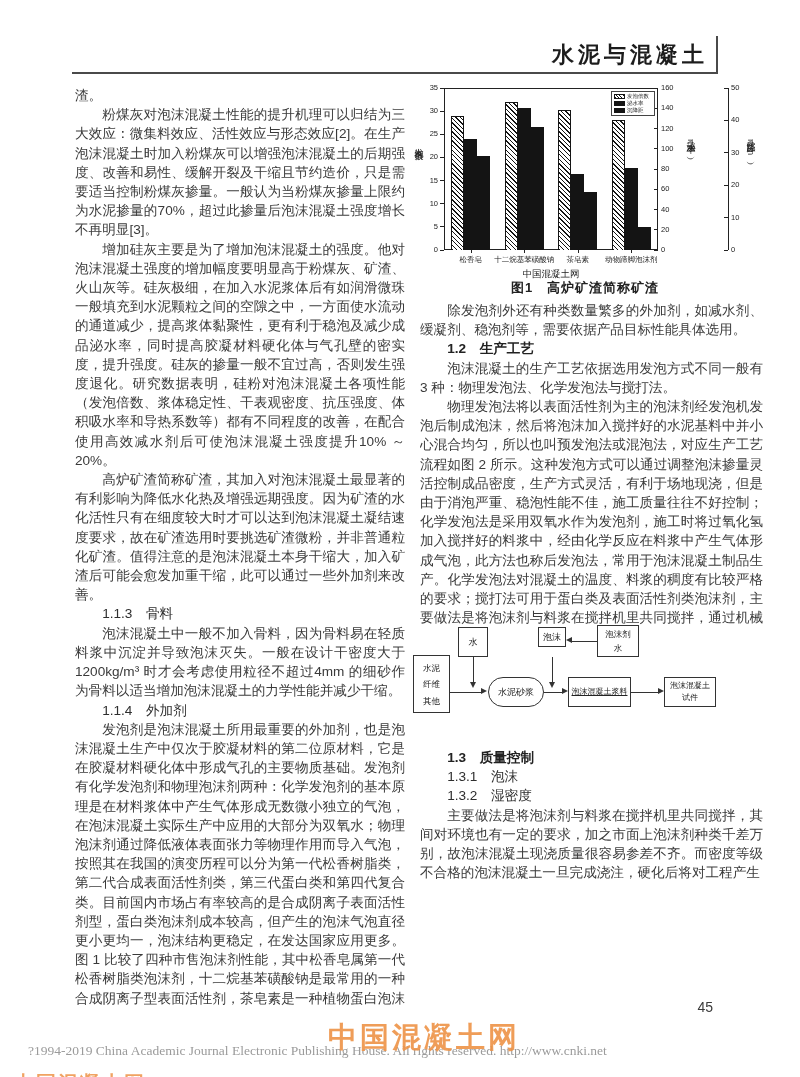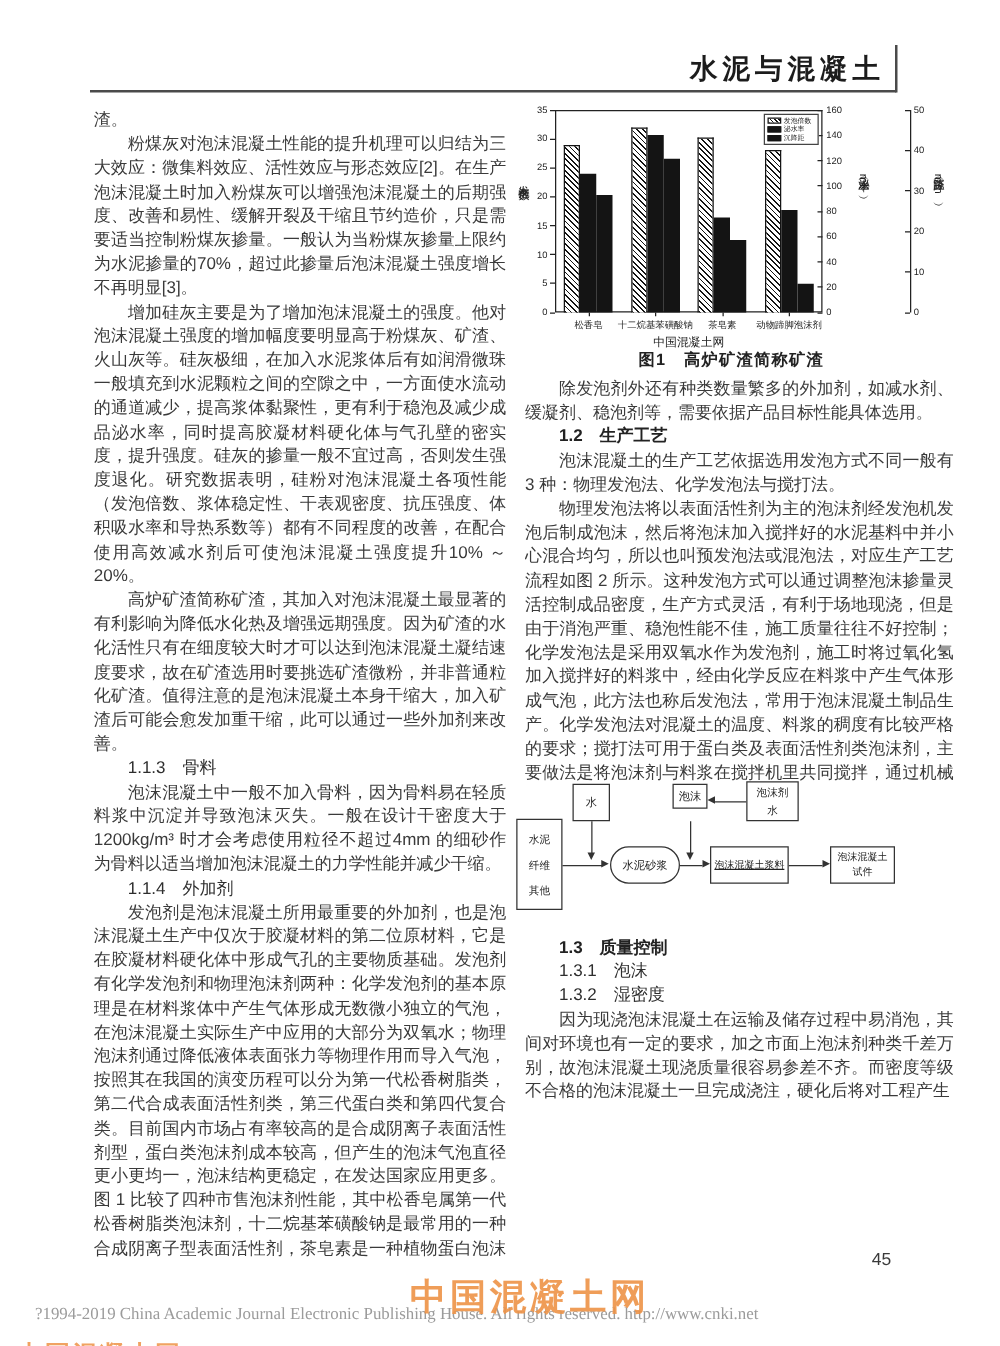--- a/index.html
+++ b/index.html
@@ -173,21 +173,21 @@
   <div id="fig1-caption" class="fig-caption">图1　高炉矿渣简称矿渣</div>
 
   <div id="right-top" class="col">
       <p class="p-indent">除发泡剂外还有种类数量繁多的外加剂，如减水剂、缓凝剂、稳泡剂等，需要依据产品目标性能具体选用。</p>
       <p class="p-sec">1.2　生产工艺</p>
       <p class="p-indent">泡沫混凝土的生产工艺依据选用发泡方式不同一般有3 种：物理发泡法、化学发泡法与搅打法。</p>
       <p class="p-indent">物理发泡法将以表面活性剂为主的泡沫剂经发泡机发泡后制成泡沫，然后将泡沫加入搅拌好的水泥基料中并小心混合均匀，所以也叫预发泡法或混泡法，对应生产工艺流程如图 2 所示。这种发泡方式可以通过调整泡沫掺量灵活控制成品密度，生产方式灵活，有利于场地现浇，但是由于消泡严重、稳泡性能不佳，施工质量往往不好控制；化学发泡法是采用双氧水作为发泡剂，施工时将过氧化氢加入搅拌好的料浆中，经由化学反应在料浆中产生气体形成气泡，此方法也称后发泡法，常用于泡沫混凝土制品生产。化学发泡法对混凝土的温度、料浆的稠度有比较严格的要求；搅打法可用于蛋白类及表面活性剂类泡沫剂，主要做法是将泡沫剂与料浆在搅拌机里共同搅拌，通过机械搅拌引入气泡，含气量由搅拌速度与搅拌时间调节。</p>
     </div>
 
   <div id="fig2">
-    <div class="dbox" style="left:3px;top:35px;width:37px;height:73px;font-size:8.5px;">
+    <div class="dbox" style="left:3px;top:35px;width:37px;height:58px;font-size:8.5px;">
       <span>水泥</span>
       <span>纤维</span>
       <span>其他</span>
     </div>
     <div class="dbox" style="left:48px;top:7px;width:30px;height:30px;">
       <span>水</span>
     </div>
     <div class="dbox" style="left:128px;top:7px;width:28px;height:20px;">
       <span>泡沫</span>
     </div>
@@ -217,21 +217,21 @@
     <div class="dline" style="left:134px;top:71.5px;width:18px;height:1px;"></div>
     <div class="ah ah-right" style="left:152px;top:68px;"></div>
     <div class="dline" style="left:221px;top:71.5px;width:27px;height:1px;"></div>
     <div class="ah ah-right" style="left:248px;top:68px;"></div>
   </div>
 
   <div id="right-bottom" class="col">
       <p class="p-sec">1.3　质量控制</p>
       <p class="p-sub">1.3.1　泡沫</p>
       <p class="p-sub">1.3.2　湿密度</p>
-      <p class="p-indent">因为现浇泡沫混凝土在运输及储存过程中易消泡，其间对环境也有一定的要求，加之市面上泡沫剂种类千差万别，故泡沫混凝土现浇质量很容易参差不齐。而密度等级不合格的泡沫混凝土一旦完成浇注，硬化后将对工程产生</p>
+      <p class="p-indent">主要做法是将泡沫剂与料浆在搅拌机里共同搅拌，其间对环境也有一定的要求，加之市面上泡沫剂种类千差万别，故泡沫混凝土现浇质量很容易参差不齐。而密度等级不合格的泡沫混凝土一旦完成浇注，硬化后将对工程产生</p>
     </div>
 
   <div id="page-number">45</div>
   <div id="footer-copy">?1994-2019 China Academic Journal Electronic Publishing House. All rights reserved.    http://www.cnki.net</div>
   <div id="watermark">中国混凝土网</div>
   <div id="watermark-fragment">中国混凝土网</div>
 
 </div>
 
 </body></html>

